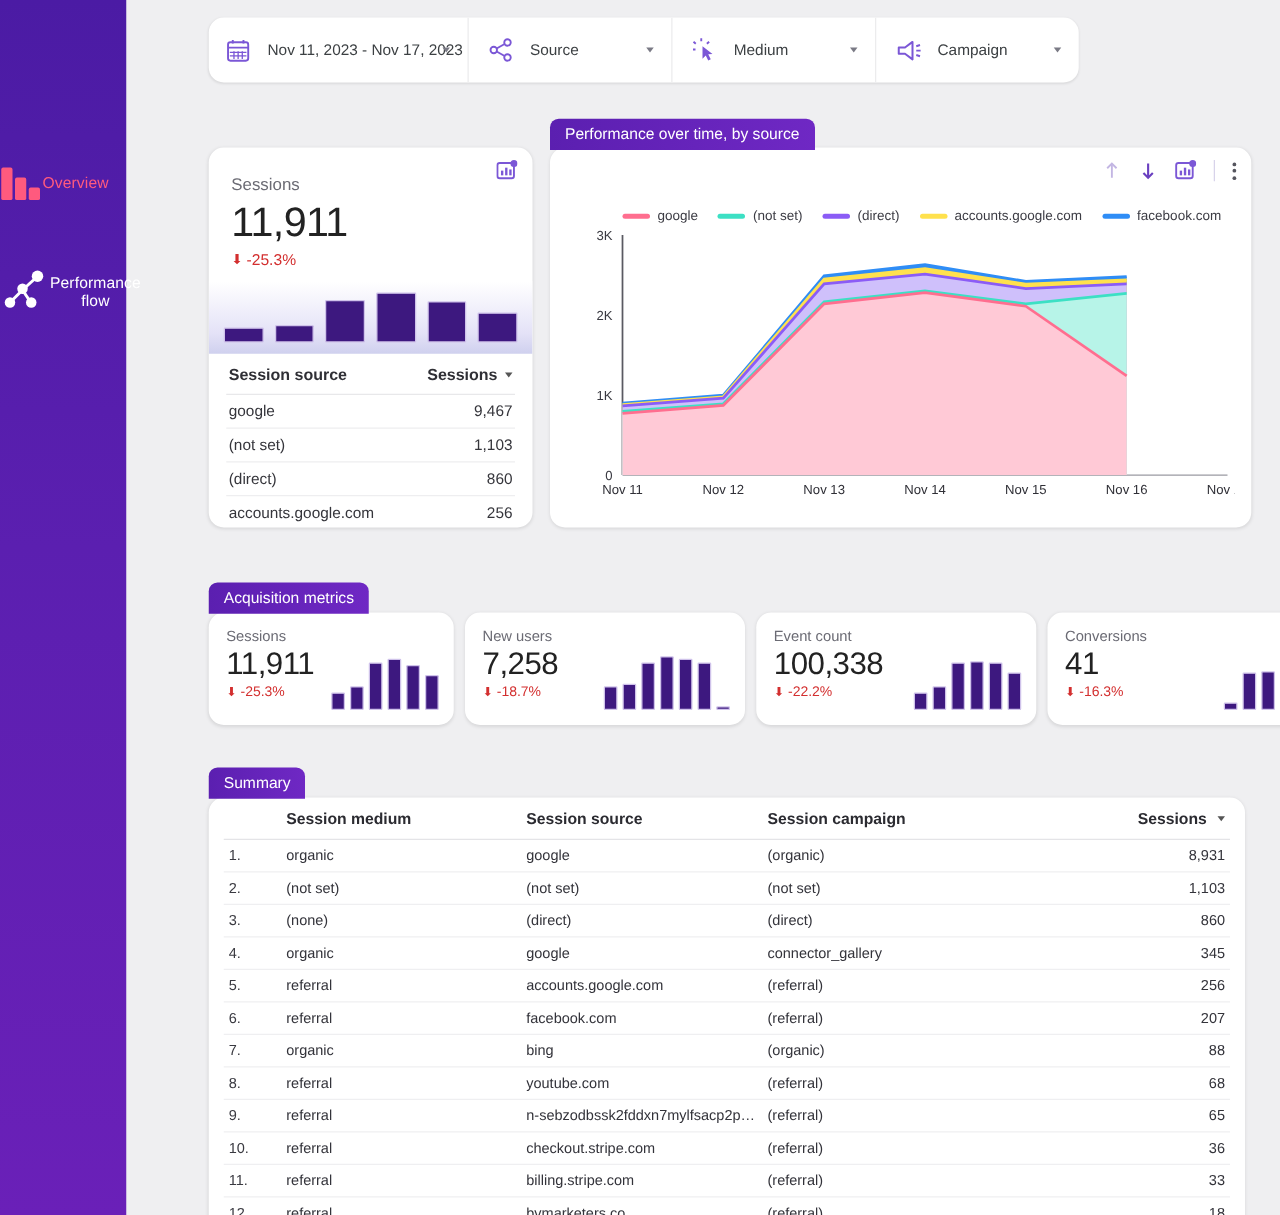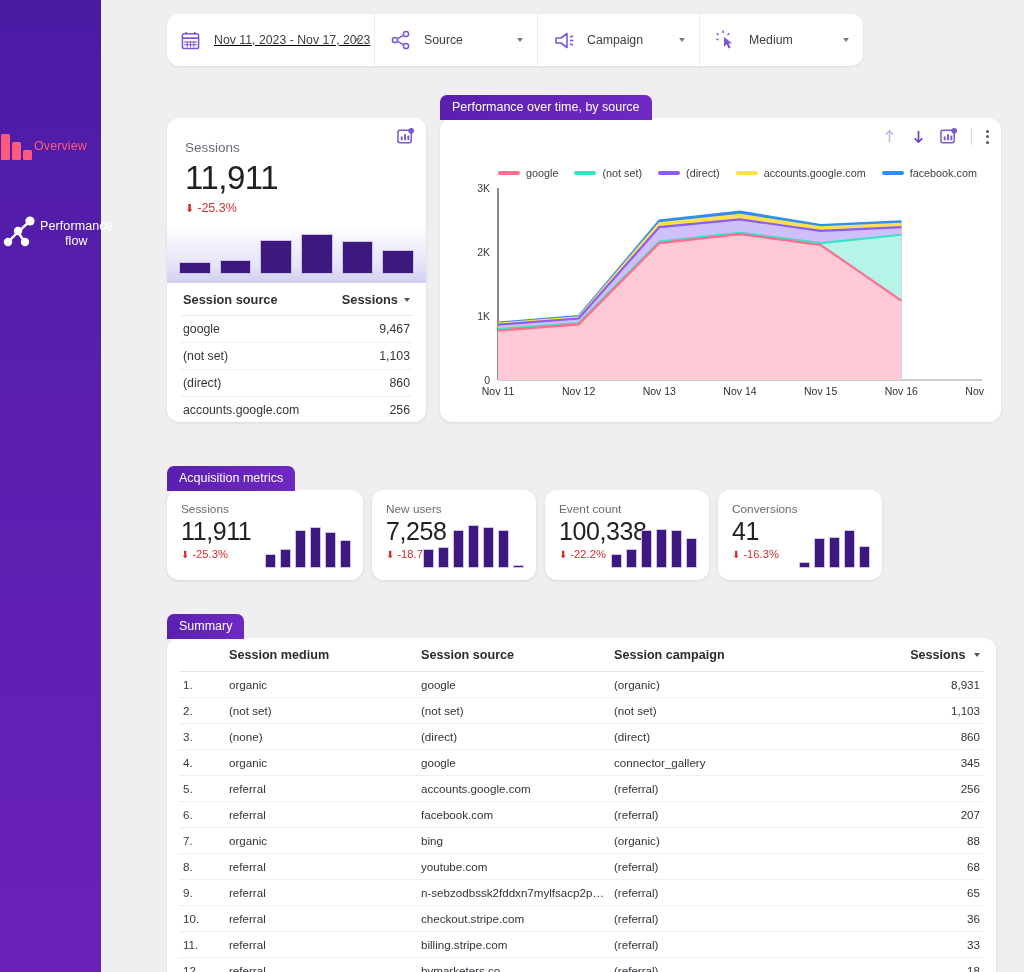--- a/index.html
+++ b/index.html
@@ -36,21 +36,21 @@
   .filterbar {
     display: flex; background: #ffffff; border-radius: 12px;
     height: 52px; width: 696px; overflow: hidden;
     box-shadow: 0 1px 2px rgba(0,0,0,.09);
   }
   .filter {
     display: flex; align-items: center; height: 52px;
     border-right: 1px solid #ececed; position: relative;
   }
   .filter:last-child { border-right: none; }
-  .filter.f-date { width: 208px; padding-left: 14px; text-decoration: underline; }
+  .filter.f-date { width: 208px; padding-left: 14px; }
   .filter.f-src  { width: 163px; padding-left: 16px; }
   .filter.f-med  { width: 163px; padding-left: 16px; }
   .filter.f-camp { width: 162px; padding-left: 16px; }
   .filter .ficon { width: 26px; display: flex; align-items: center; justify-content: flex-start; }
   .filter .flabel { font-size: 12.3px; color: #3c4043; margin-left: 7px; white-space: nowrap; }
   .filter .fcaret {
     position: absolute; right: 14px; top: 50%; margin-top: -2px;
     width: 0; height: 0; border-left: 3.5px solid transparent;
     border-right: 3.5px solid transparent; border-top: 4px solid #7a7a85;
   }
@@ -120,21 +120,21 @@
     display: flex; align-items: center; gap: 16px;
     font-size: 10.8px; color: #3c3c44;
   }
   .lg { display: flex; align-items: center; gap: 6px; white-space: nowrap; }
   .lg i { width: 22px; height: 4px; border-radius: 2px; display: block; }
   .plot { position: absolute; left: 14px; top: 62px; width: 534px; height: 230px; }
 
   
   .row2 { margin-top: 44px; position: relative; }
   .metrics { display: flex; gap: 9px; margin-top: 23px; }
-  .metric-card { width: 164px; height: 90px; position: relative; padding: 12px 14px; }
+  .metric-card { width: 224px; height: 90px; position: relative; padding: 12px 14px; }
   .metric-card.m1 { width: 196px; }
   .m-label { font-size: 11.8px; color: #6b6b74; }
   .m-value { font-size: 25px; color: #222; line-height: 31px; letter-spacing: -.4px; }
   .m-delta { font-size: 11.2px; color: #d32f2f; display: flex; align-items: center; gap: 3px; margin-top: 1px; }
   .m-spark {
     position: absolute; right: 12px; bottom: 12px;
     height: 50px; display: flex; align-items: flex-end; gap: 4px;
   }
   .m-spark i { width: 11px; background: #3d187f; border: 1px solid #cfc2ea; display: block; border-radius: 1px; }
 
@@ -223,44 +223,44 @@
             <circle cx="4" cy="10" r="2.6" fill="none" stroke="#7b57d6" stroke-width="1.5"></circle>
             <circle cx="15" cy="16" r="2.6" fill="none" stroke="#7b57d6" stroke-width="1.5"></circle>
             <line x1="6.3" y1="8.8" x2="12.7" y2="5.2" stroke="#7b57d6" stroke-width="1.5"></line>
             <line x1="6.3" y1="11.2" x2="12.7" y2="14.8" stroke="#7b57d6" stroke-width="1.5"></line>
           </svg>
         </span>
         <span class="flabel">Source</span>
         <span class="fcaret"></span>
       </div>
 
-      <div class="filter f-camp">
-        <span class="ficon">
-          <svg width="21" height="19" viewBox="0 0 21 19">
-            <path d="M2 7 L2 12 L7 12 L13 16.5 L13 2.5 L7 7 Z" fill="none" stroke="#7b57d6" stroke-width="1.6" stroke-linejoin="round"></path>
-            <line x1="16" y1="6" x2="19" y2="5" stroke="#7b57d6" stroke-width="1.5"></line>
-            <line x1="16" y1="9.5" x2="19.5" y2="9.5" stroke="#7b57d6" stroke-width="1.5"></line>
-            <line x1="16" y1="13" x2="19" y2="14" stroke="#7b57d6" stroke-width="1.5"></line>
-          </svg>
-        </span>
-        <span class="flabel">Campaign</span>
-        <span class="fcaret"></span>
-      </div>
-
       <div class="filter f-med">
         <span class="ficon">
           <svg width="21" height="21" viewBox="0 0 21 21">
             <path d="M8 7 L8 17 L10.6 14.3 L12.6 18.4 L14.6 17.4 L12.6 13.4 L16 13.2 Z" fill="#7b57d6"></path>
             <line x1="7" y1="3" x2="7" y2="0.6" stroke="#7b57d6" stroke-width="1.5"></line>
             <line x1="2.6" y1="5" x2="0.8" y2="3.4" stroke="#7b57d6" stroke-width="1.5"></line>
             <line x1="11.5" y1="5" x2="13.3" y2="3.4" stroke="#7b57d6" stroke-width="1.5"></line>
             <line x1="2.4" y1="9.6" x2="0.4" y2="9.6" stroke="#7b57d6" stroke-width="1.5"></line>
           </svg>
         </span>
         <span class="flabel">Medium</span>
+        <span class="fcaret"></span>
+      </div>
+
+      <div class="filter f-camp">
+        <span class="ficon">
+          <svg width="21" height="19" viewBox="0 0 21 19">
+            <path d="M2 7 L2 12 L7 12 L13 16.5 L13 2.5 L7 7 Z" fill="none" stroke="#7b57d6" stroke-width="1.6" stroke-linejoin="round"></path>
+            <line x1="16" y1="6" x2="19" y2="5" stroke="#7b57d6" stroke-width="1.5"></line>
+            <line x1="16" y1="9.5" x2="19.5" y2="9.5" stroke="#7b57d6" stroke-width="1.5"></line>
+            <line x1="16" y1="13" x2="19" y2="14" stroke="#7b57d6" stroke-width="1.5"></line>
+          </svg>
+        </span>
+        <span class="flabel">Campaign</span>
         <span class="fcaret"></span>
       </div>
     </div>
 
     <div class="row1">
 
       <div class="card sess-card">
         <div class="sess-top">
           <span class="sess-chip-icon">
             <svg width="17" height="17" viewBox="0 0 18 18">

